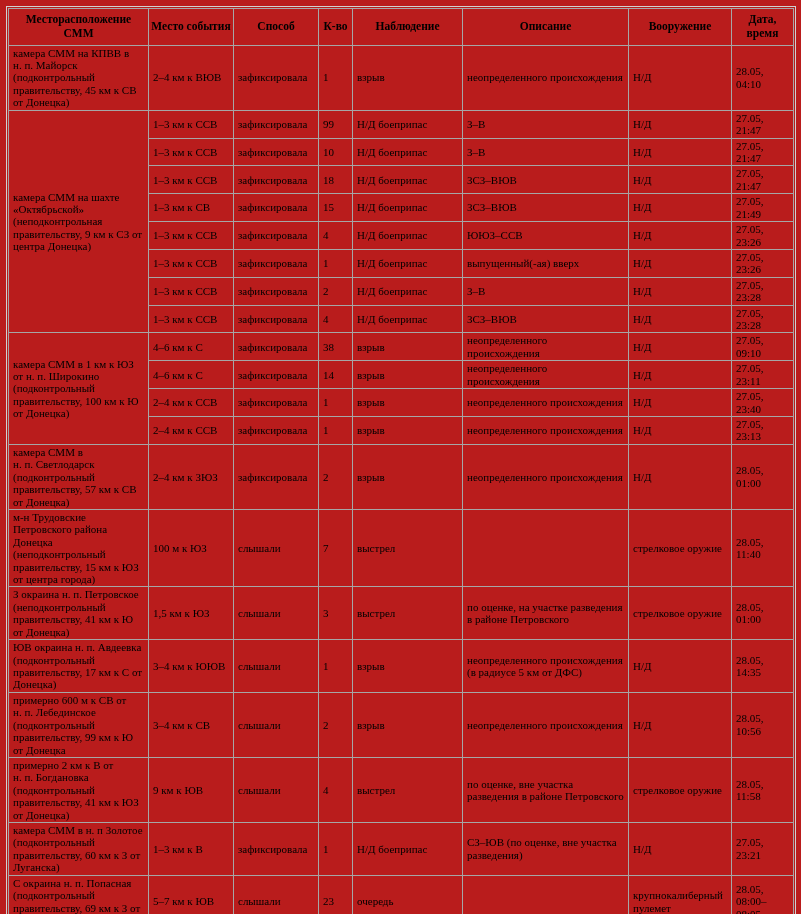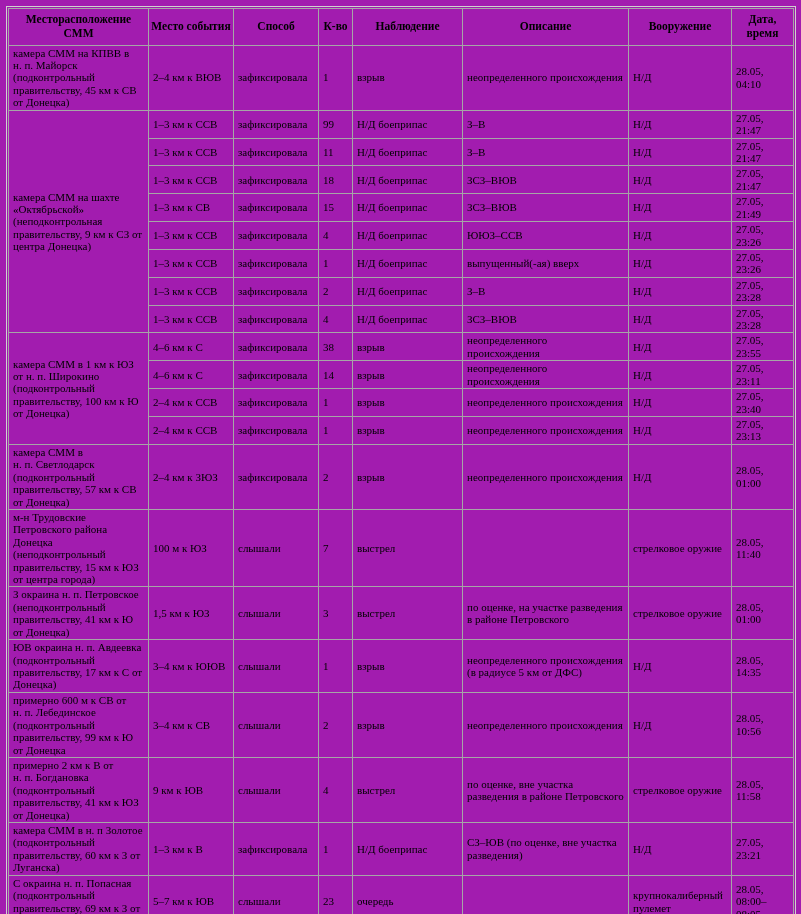--- a/index.html
+++ b/index.html
@@ -5,21 +5,21 @@
   html, body {
     margin: 0;
     padding: 0;
     background: #ffffff;
     font-family: "Liberation Serif", "DejaVu Serif", serif;
     color: #000000;
   }
   .page {
     width: 801px;
     height: 914px;
-    background: #a21caf;
+    background: #b91c1c;
     box-sizing: border-box;
     overflow: hidden;
   }
   table.smm {
     border-collapse: collapse;
     table-layout: fixed;
     width: 785px;
     margin: 8px;
     font-size: 11px;
     border: 1px solid #a6a6a6;
@@ -90,21 +90,21 @@
           <td class="method">зафиксировала</td>
           <td class="count">99</td>
           <td class="observation">Н/Д боеприпас</td>
           <td class="description">З–В</td>
           <td class="weapon">Н/Д</td>
           <td class="datetime">27.05, 21:47</td>
         </tr>
         <tr>
           <td class="place">1–3 км к ССВ</td>
           <td class="method">зафиксировала</td>
-          <td class="count">11</td>
+          <td class="count">10</td>
           <td class="observation">Н/Д боеприпас</td>
           <td class="description">З–В</td>
           <td class="weapon">Н/Д</td>
           <td class="datetime">27.05, 21:47</td>
         </tr>
         <tr>
           <td class="place">1–3 км к ССВ</td>
           <td class="method">зафиксировала</td>
           <td class="count">18</td>
           <td class="observation">Н/Д боеприпас</td>
@@ -159,21 +159,21 @@
         </tr>
         <tr>
           <td class="loc" rowspan="4">камера СММ в 1 км к ЮЗ от н.&nbsp;п.&nbsp;Широкино (подконтрольный правительству, 100 км к Ю от Донецка)</td>
           <td class="place">4–6 км к С</td>
           <td class="method">зафиксировала</td>
           <td class="count">38</td>
           <td class="observation">взрыв</td>
           <td class="description">неопределенного
 происхождения</td>
           <td class="weapon">Н/Д</td>
-          <td class="datetime">27.05, 23:55</td>
+          <td class="datetime">27.05, 09:10</td>
         </tr>
         <tr>
           <td class="place">4–6 км к С</td>
           <td class="method">зафиксировала</td>
           <td class="count">14</td>
           <td class="observation">взрыв</td>
           <td class="description">неопределенного
 происхождения</td>
           <td class="weapon">Н/Д</td>
           <td class="datetime">27.05, 23:11</td>

